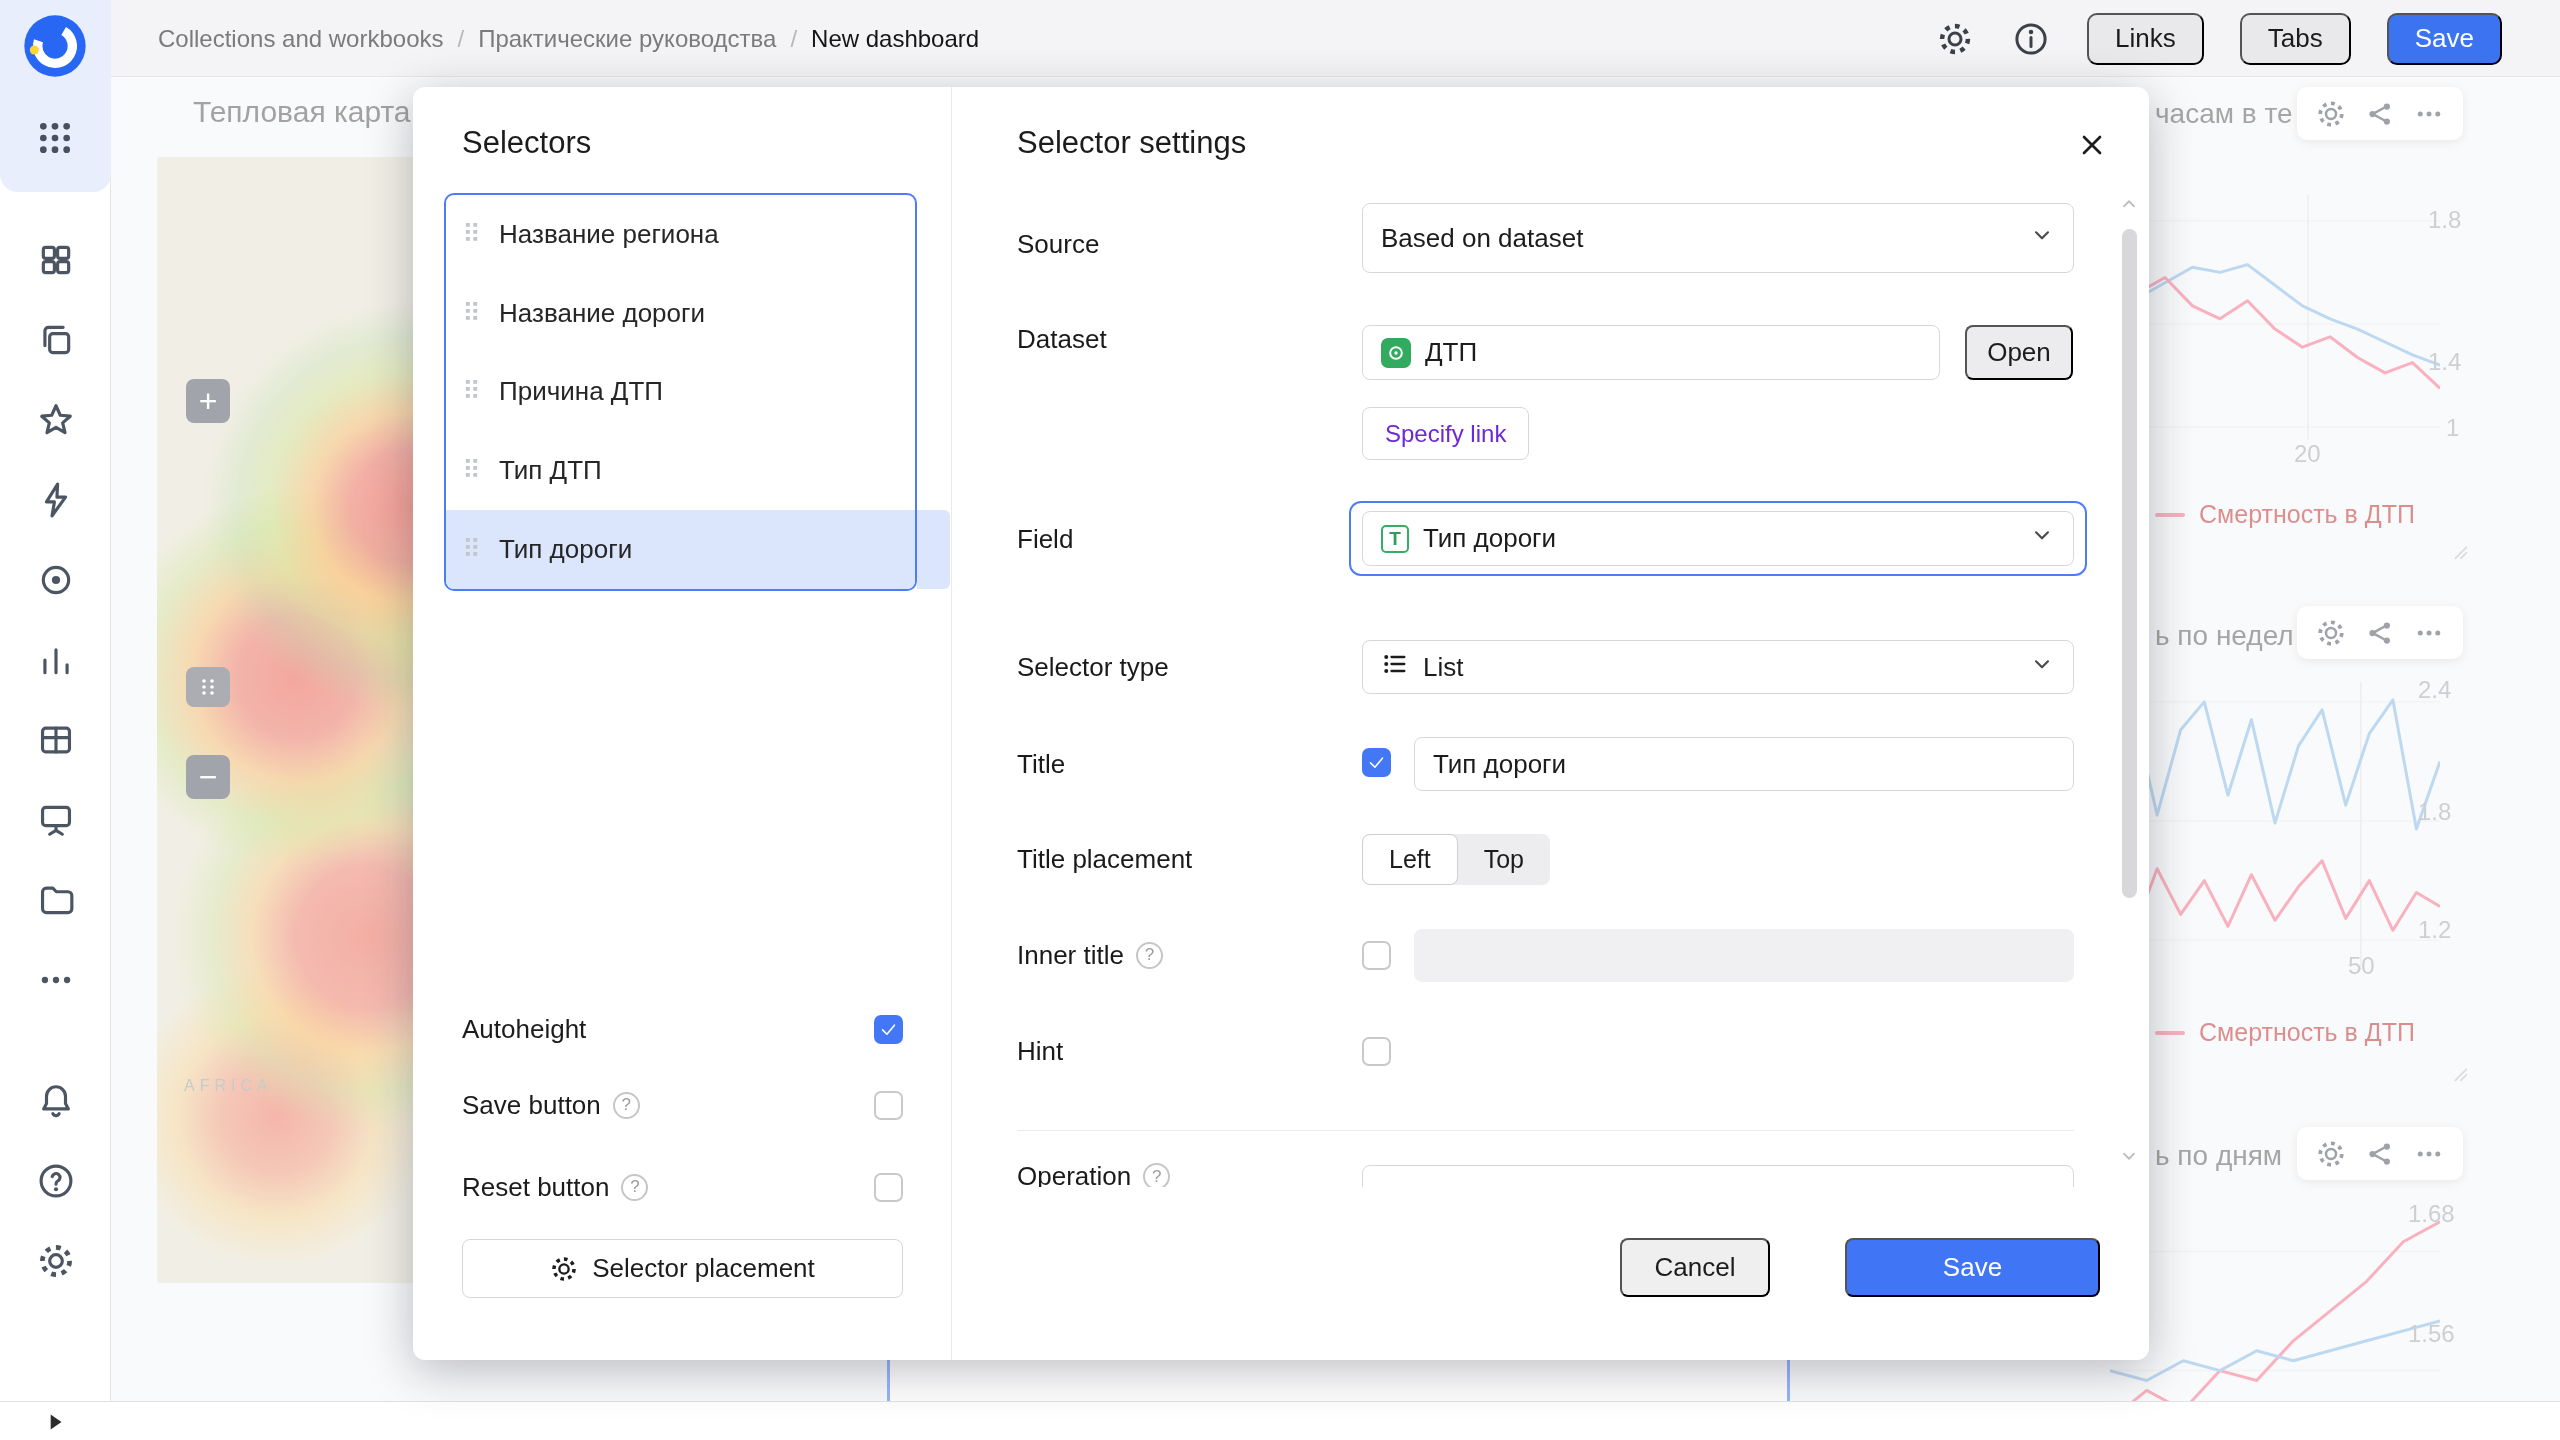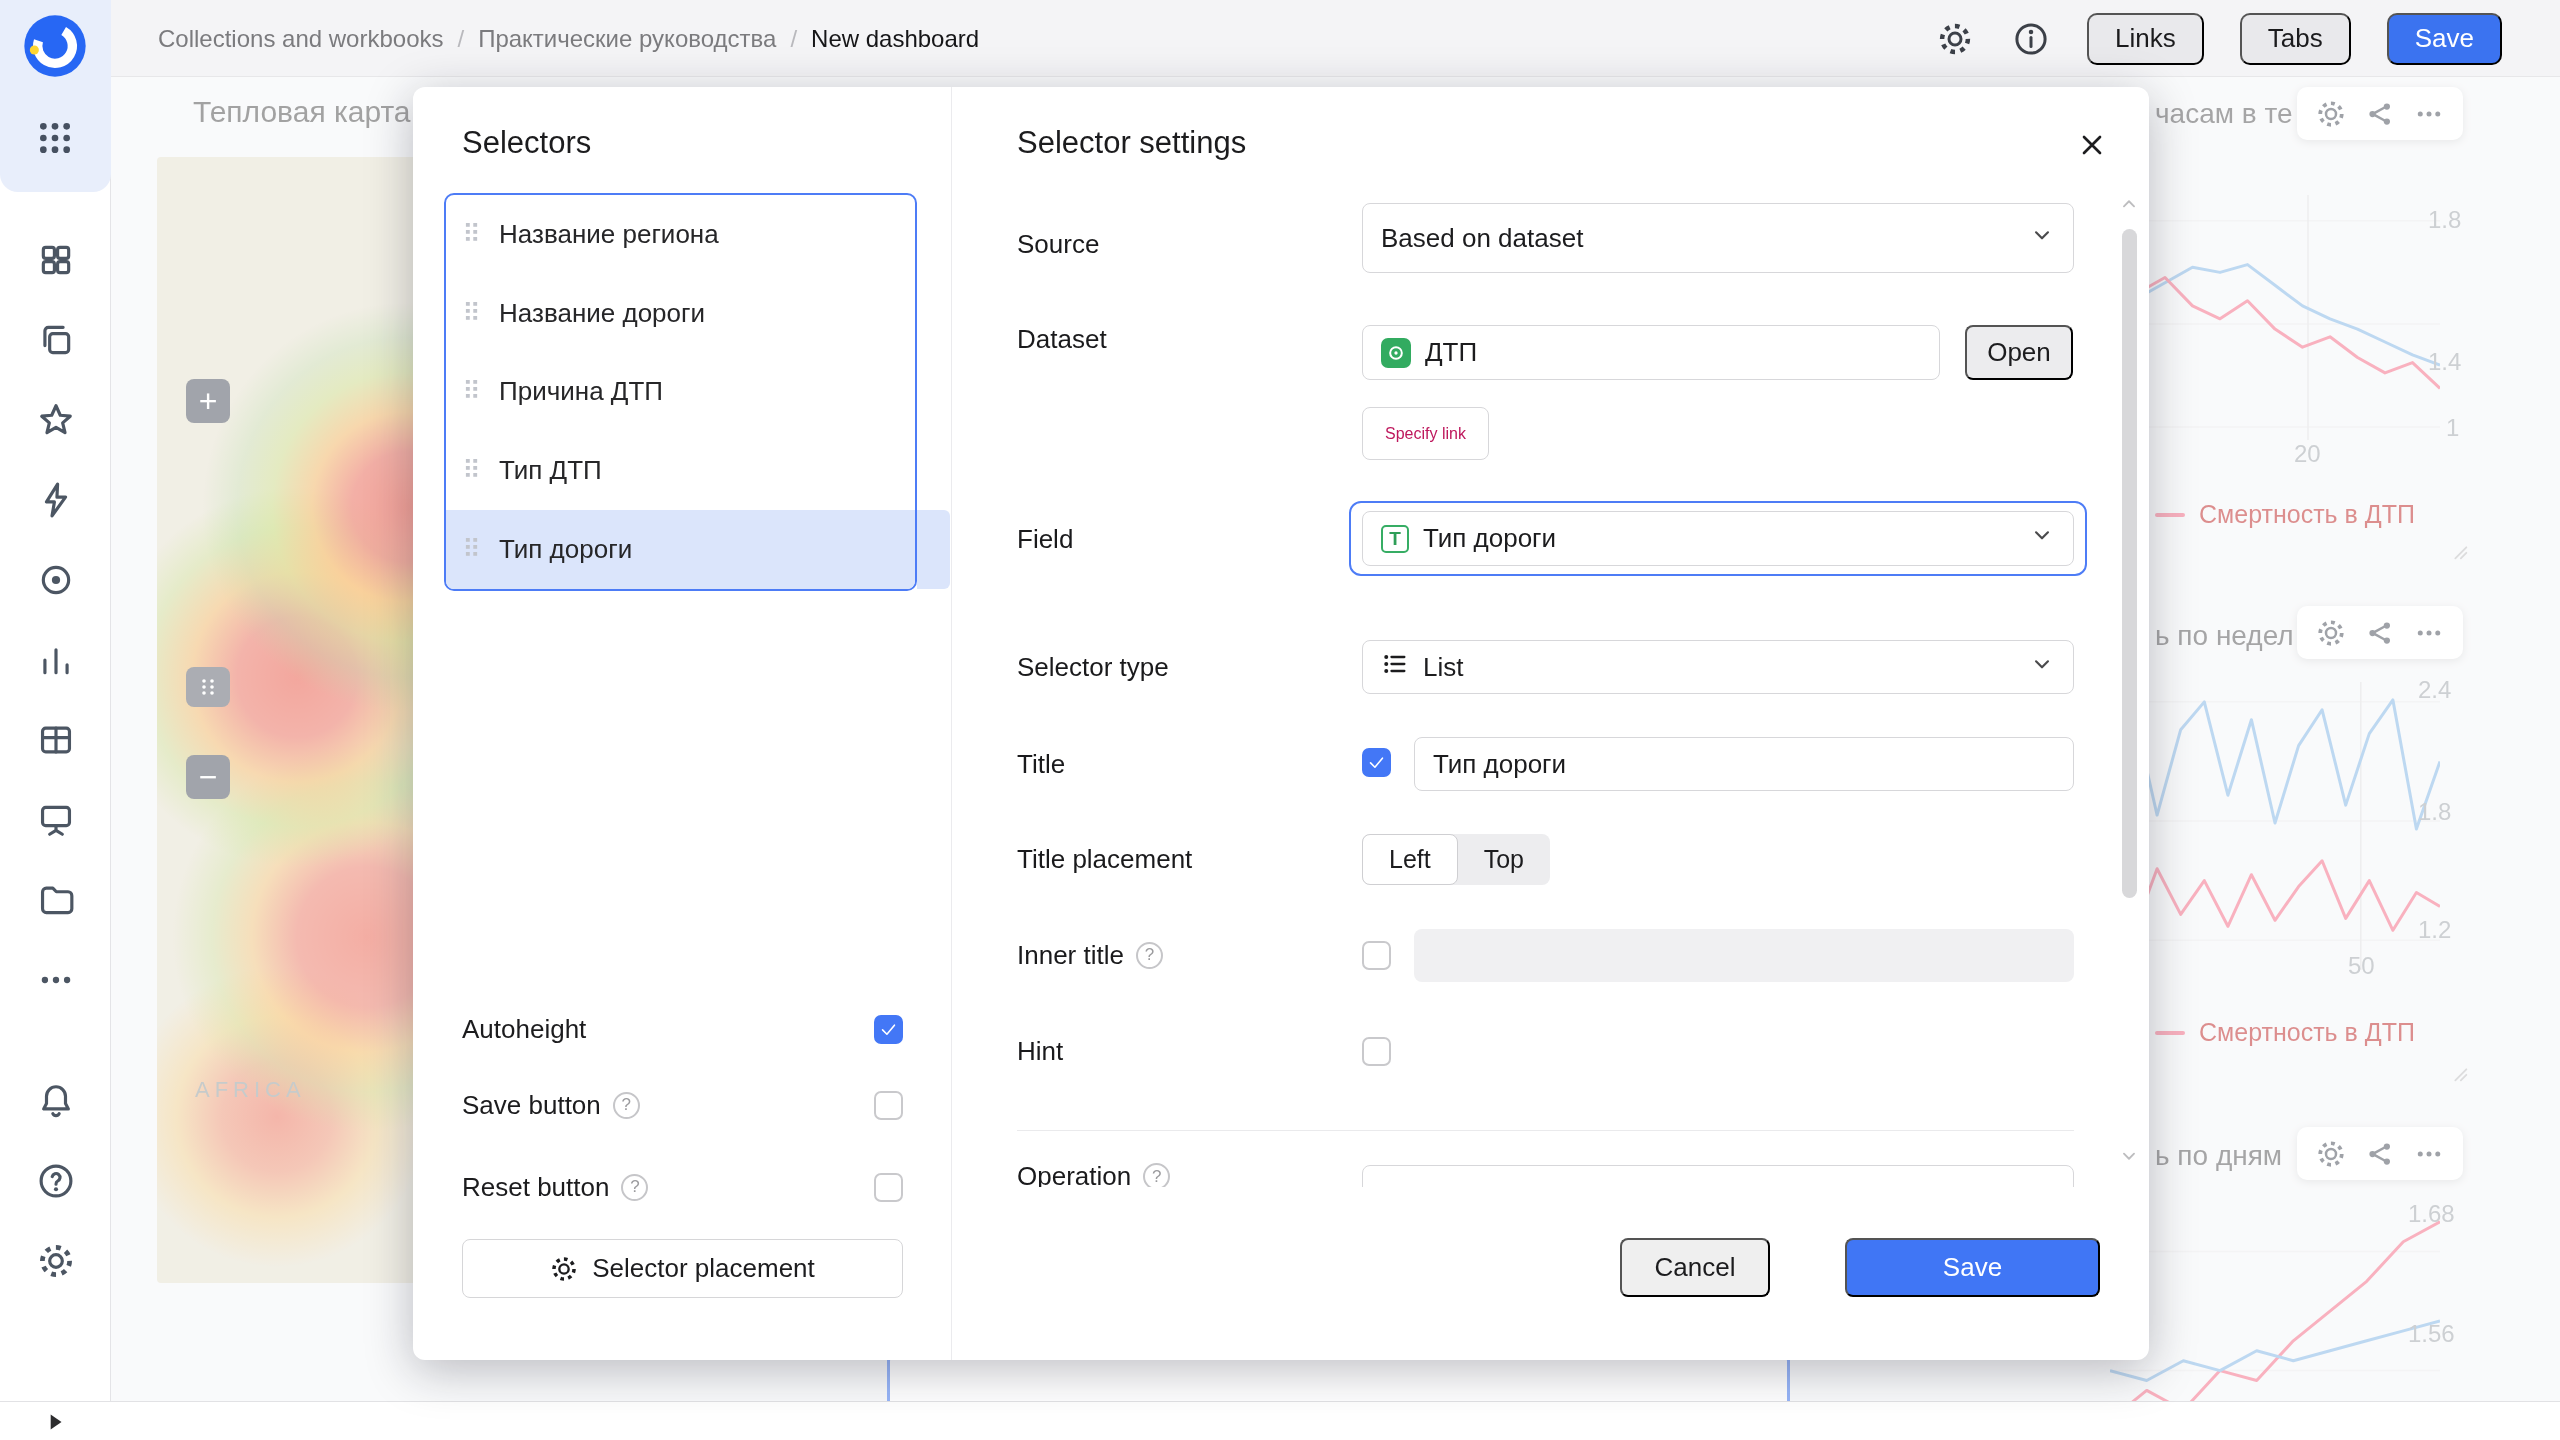--- a/index.html
+++ b/index.html
@@ -34,21 +34,21 @@
 
   
   #wtitle{position:absolute;left:193px;top:95px;font-size:30px;color:#454545;z-index:10}
   #map{position:absolute;left:157px;top:157px;width:430px;height:1126px;border-radius:4px;z-index:10;overflow:hidden;
     background-color:#e3decb;
     background-image:
       radial-gradient(circle at 250px 350px, rgba(232,53,35,.9) 0px, rgba(232,53,35,.75) 55px, rgba(246,150,30,.65) 95px, rgba(175,205,60,.5) 135px, rgba(120,190,80,.28) 170px, transparent 205px),
       radial-gradient(circle at 140px 520px, rgba(232,53,35,.85) 0px, rgba(232,53,35,.7) 60px, rgba(246,150,30,.6) 105px, rgba(170,205,70,.42) 150px, transparent 190px),
       radial-gradient(circle at 210px 780px, rgba(235,60,40,.8) 0px, rgba(235,60,40,.65) 70px, rgba(246,160,40,.52) 115px, rgba(170,205,80,.38) 155px, transparent 195px),
       radial-gradient(circle at 120px 960px, rgba(235,70,45,.75) 0px, rgba(238,90,50,.6) 55px, rgba(248,180,60,.45) 100px, transparent 150px)}
-  #map-label{position:absolute;left:38px;top:920px;font-size:22px;letter-spacing:5px;color:#8d9696}
+  #map-label{position:absolute;left:27px;top:920px;font-size:16px;letter-spacing:5px;color:#8d9696}
   .zbtn{position:absolute;left:29px;width:44px;height:44px;background:#434956;color:#fff;border-radius:8px;display:flex;align-items:center;justify-content:center;font-size:32px;cursor:pointer}
   #zoom-plus{top:222px}
   #zoom-handle{top:510px;height:40px;background:#565b66}
   #zoom-minus{top:598px}
 
   .c-title{position:absolute;font-size:28px;color:#4a4a4c;z-index:10;white-space:nowrap;overflow:hidden;width:400px}
   .pill{position:absolute;width:166px;height:53px;background:#fff;border-radius:10px;box-shadow:0 2px 8px rgba(0,0,0,.14);display:flex;align-items:center;justify-content:space-evenly;z-index:12;color:#3f4550}
   .pill .pic{width:30px;height:30px;cursor:pointer;display:flex;align-items:center;justify-content:center}
   .plot{position:absolute;z-index:10}
   .tick{position:absolute;font-size:24px;color:#9aa0a6;z-index:10}
@@ -86,21 +86,21 @@
 
   #m-right{position:absolute;left:539px;top:0;width:1197px;height:1273px}
   #set-title{position:absolute;left:65px;top:38px}
   #close-btn{position:absolute;left:1120px;top:38px;width:40px;height:40px;display:flex;align-items:center;justify-content:center;color:#1d1d1f;cursor:pointer}
   .srow-label{position:absolute;left:65px;font-size:26px;color:#1a1a1c;display:flex;align-items:center;gap:12px}
   .ctrl{position:absolute;left:410px;background:#fff;border:1px solid #d7d7da;border-radius:8px;display:flex;align-items:center;gap:14px;padding:0 18px;font-size:26px;color:#1c1c1e;cursor:pointer}
   .ctrl .chev{margin-left:auto;color:#4a4a4c}
   #src-ctrl{top:116px;width:712px;height:70px}
   #ds-box{top:238px;width:578px;height:55px;cursor:default}
   #open-btn{position:absolute;left:1013px;top:238px;width:108px;height:55px;background:#ececee;border-radius:8px;display:flex;align-items:center;justify-content:center;font-size:26px;color:#1c1c1e;cursor:pointer}
-  #specify-btn{position:absolute;left:410px;top:320px;height:53px;padding:0 22px;background:#fff;border:1px solid #d7d7da;border-radius:8px;display:flex;align-items:center;font-size:16px;color:#be185d;cursor:pointer}
+  #specify-btn{position:absolute;left:410px;top:320px;height:53px;padding:0 22px;background:#fff;border:1px solid #d7d7da;border-radius:8px;display:flex;align-items:center;font-size:24px;color:#6d28d9;cursor:pointer}
   #field-outer{position:absolute;left:397px;top:414px;width:738px;height:75px;border:2px solid #4d7cf6;border-radius:12px}
   #field-ctrl{top:424px;width:712px;height:55px}
   #type-ctrl{top:553px;width:712px;height:54px}
   #title-cb{position:absolute;left:410px;top:661px}
   #title-input{position:absolute;left:462px;top:650px;width:660px;height:54px;border:1px solid #d7d7da;border-radius:8px;font-size:26px;color:#1c1c1e;padding:0 18px;font-family:inherit}
   #seg{position:absolute;left:410px;top:747px;height:51px;display:flex;background:#ededef;border-radius:8px}
   .seg-opt{display:flex;align-items:center;justify-content:center;font-size:25px;color:#1c1c1e;padding:0 26px;cursor:pointer}
   .seg-opt.sel{background:#fff;border:1px solid #cfcfd2;border-radius:8px}
   #inner-cb{position:absolute;left:410px;top:854px}
   #inner-input{position:absolute;left:462px;top:842px;width:660px;height:53px;background:#f0f0f2;border:none;border-radius:8px}

